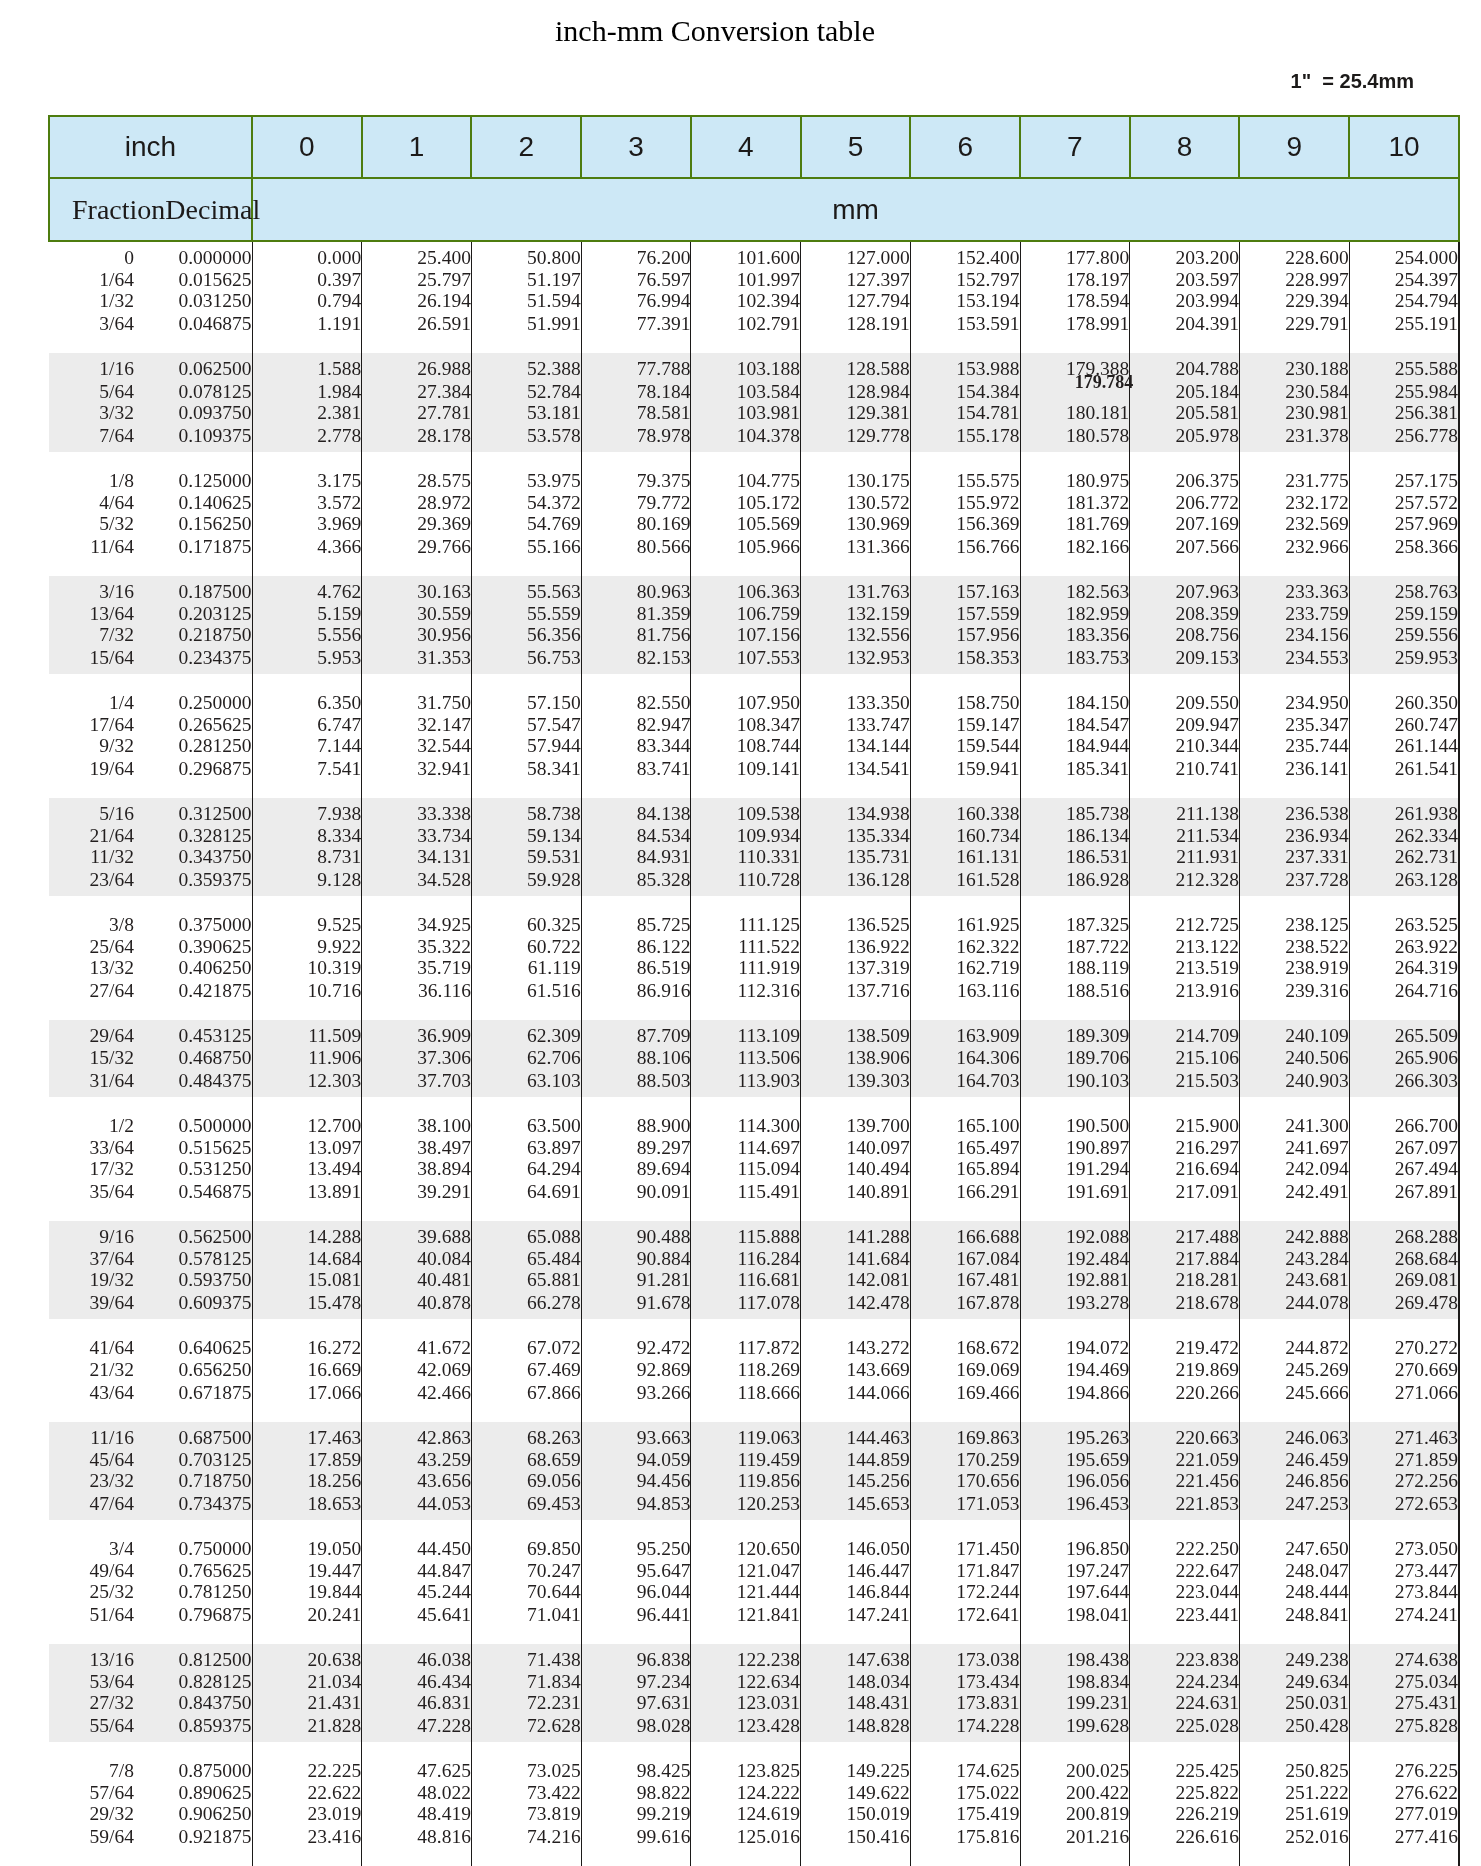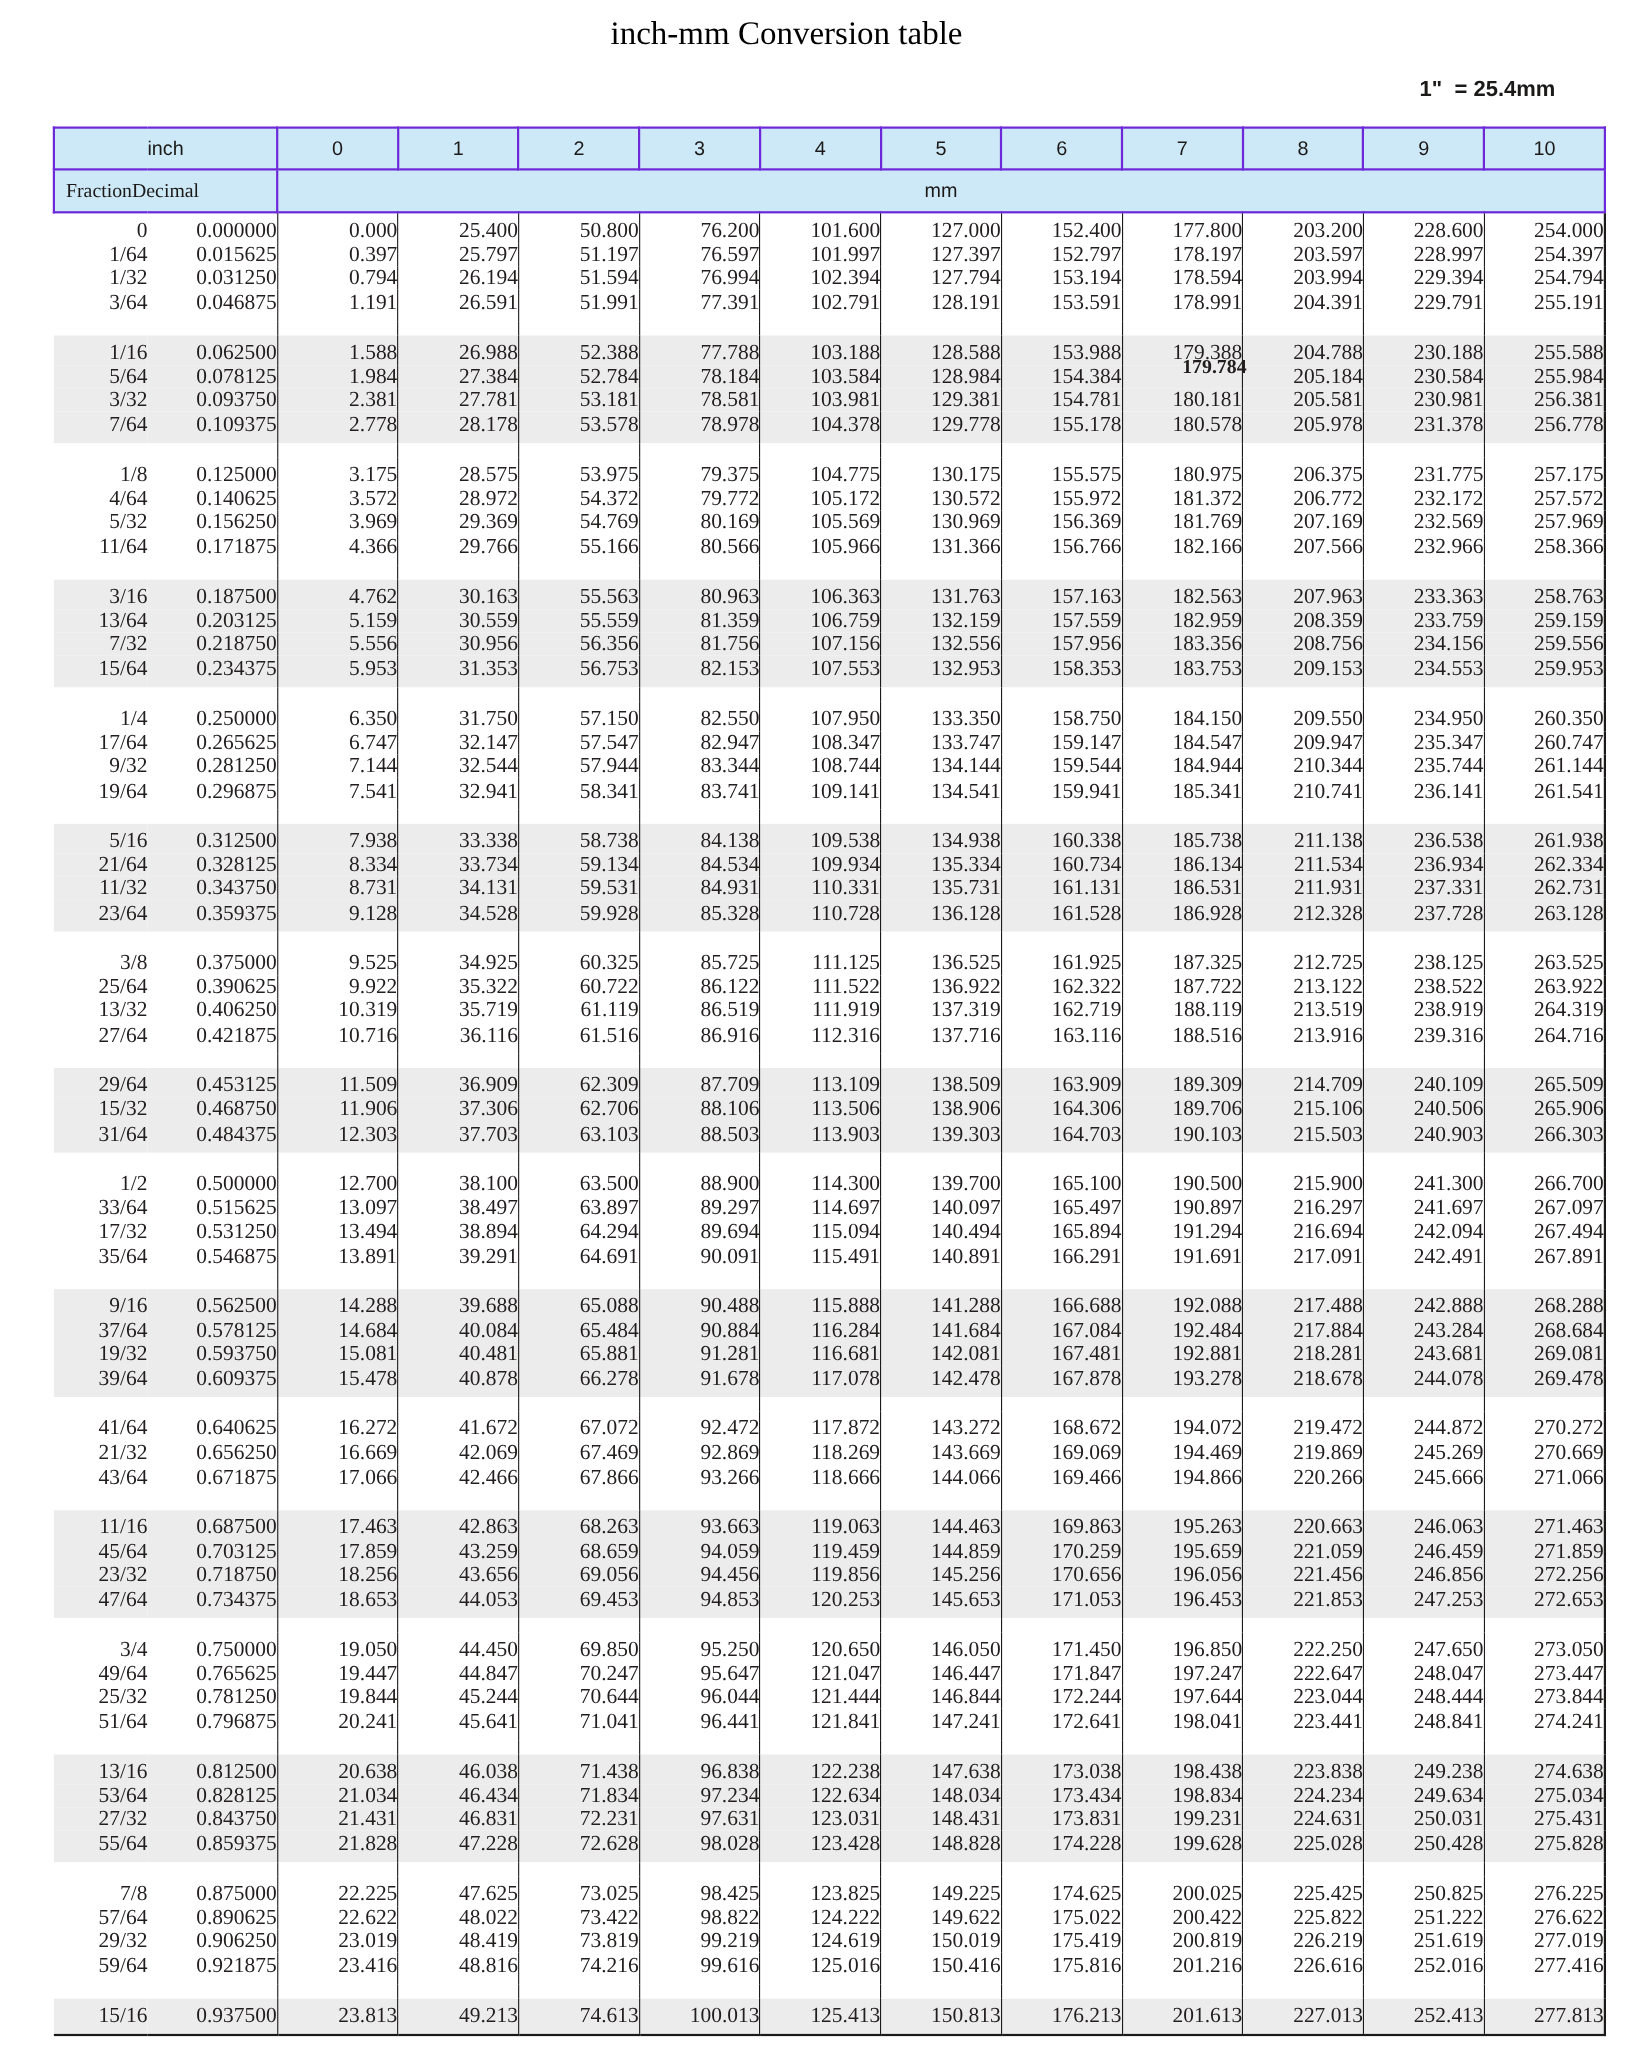--- a/index.html
+++ b/index.html
@@ -17,22 +17,22 @@
     font-family:"Liberation Sans",sans-serif;font-weight:700;font-size:20px;
     white-space:pre;color:#1c1a19;
   }
   table.conv{
     position:absolute;left:48px;top:115px;width:1412px;
     border-collapse:collapse;table-layout:fixed;
   }
   .conv col.c-frac{width:85px;}
   .conv col.c-dec{width:118px;}
   .conv thead th{
-    background:#cde8f6;border:2px solid #6d28d9;padding:0;
-    font-family:"Liberation Sans",sans-serif;font-weight:400;font-size:18px;
+    background:#cde8f6;border:2px solid #4d7c0f;padding:12px;
+    font-family:"Liberation Sans",sans-serif;font-weight:400;font-size:28px;
     color:#1c1a19;
   }
   .conv thead tr.r1 th{height:36px;}
   .conv thead tr.r2 th{height:37px;}
   .h-col,.h-mm{text-align:center;}
   .fd-wrap{display:flex;justify-content:flex-start;align-items:center;padding:0 4px 0 10px;font-family:Liberation Serif, serif;}
   .conv tbody td{
     padding:0;font-size:19.5px;line-height:21px;height:21px;
     font-family:"Liberation Serif",serif;color:#221e1e;white-space:nowrap;
   }

